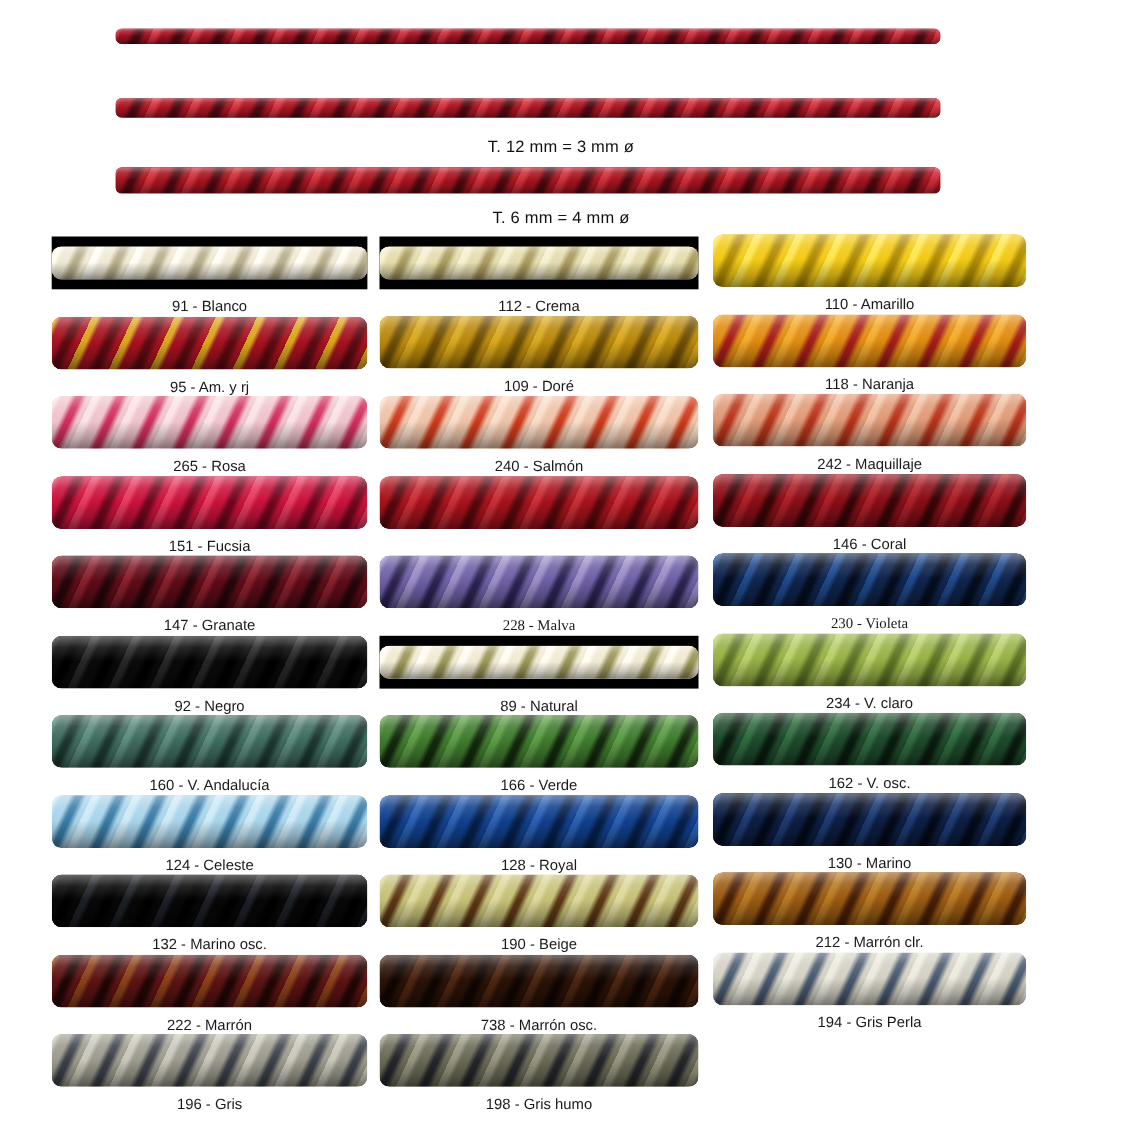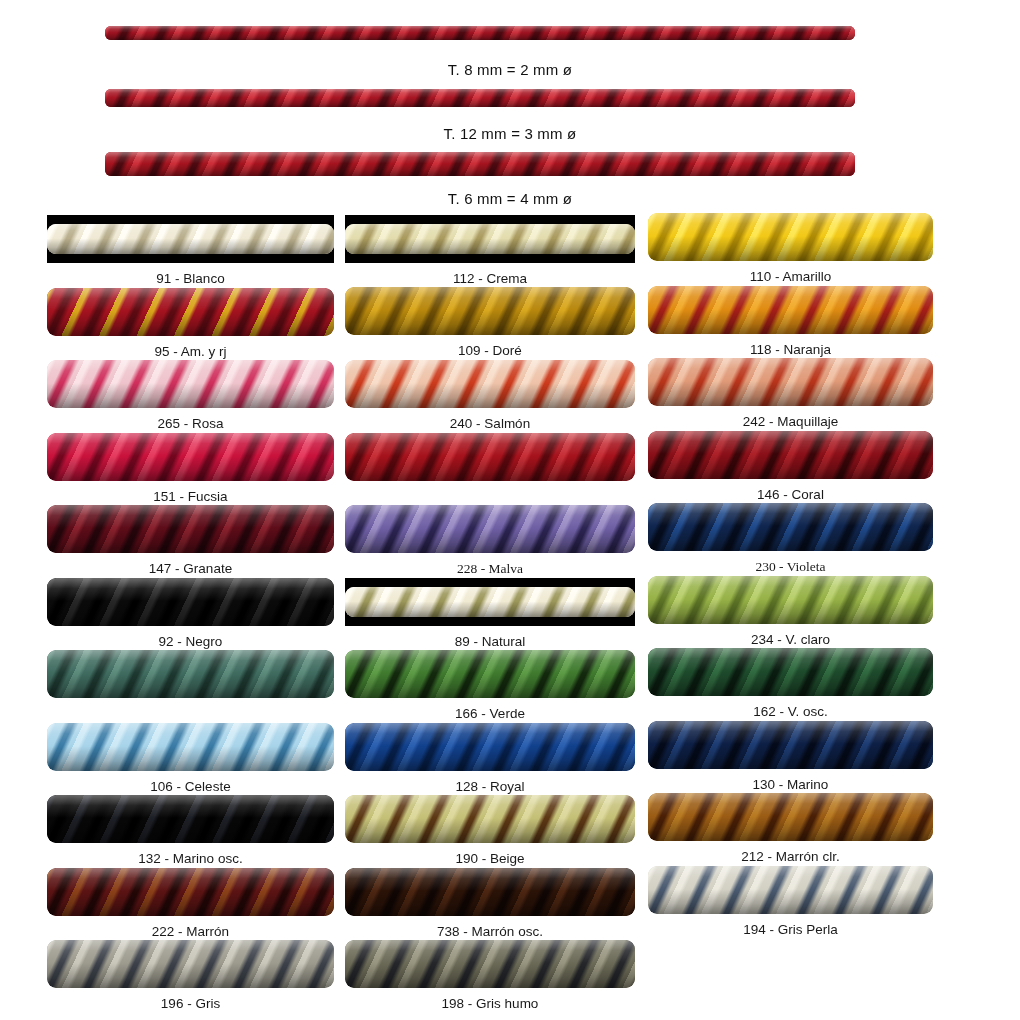--- a/index.html
+++ b/index.html
@@ -66,21 +66,20 @@
 </style>
 </head>
 <body>
 
 <div id="header-section">
     <div class="hdr-rope-wrap" style="top: 26px; height: 14px;">
       <div class="rope-outer" style="width: 100%; height: 14px;">
         <div class="rope" style="--base: #9d1220; --hi: #c9303b; --lo: #4d0810;"></div>
       </div>
     </div>
-    <div class="hdr-caption" style="top: 61px;">T. 8 mm = 2 mm ø</div>
     <div class="hdr-rope-wrap" style="top: 89px; height: 18px;">
       <div class="rope-outer" style="width: 100%; height: 18px;">
         <div class="rope" style="--base: #a81523; --hi: #d1343f; --lo: #520a12;"></div>
       </div>
     </div>
     <div class="hdr-caption" style="top: 125px;">T. 12 mm = 3 mm ø</div>
     <div class="hdr-rope-wrap" style="top: 152px; height: 24px;">
       <div class="rope-outer" style="width: 100%; height: 24px;">
         <div class="rope" style="--base: #a5141f; --hi: #cd2f39; --lo: #4f0910;"></div>
       </div>
@@ -151,30 +150,31 @@
         <div class="swatch-label">92 - Negro</div>
       </div>
       <div class="swatch-item" style="position: absolute; left: 0px; width: 100%; top: 435px;">
         <div class="swatch-img">
           <div class="rope-outer" style="width: 100%; height: 48px; border-radius: 9px;">
             <div style="position: absolute; left: 0px; width: 100%; top: 0px; height: 48px; border-radius: 9px; overflow: hidden;">
               <div class="rope" style="--base: #3f6b5f; --hi: #5b8a7b; --lo: #1d3830;"></div>
             </div>
           </div>
         </div>
+        <div class="swatch-label">160 - V. Andalucía</div>
       </div>
       <div class="swatch-item" style="position: absolute; left: 0px; width: 100%; top: 507.5px;">
         <div class="swatch-img">
           <div class="rope-outer" style="width: 100%; height: 48px; border-radius: 9px;">
             <div style="position: absolute; left: 0px; width: 100%; top: 0px; height: 48px; border-radius: 9px; overflow: hidden;">
               <div class="rope" style="--base: #a8d4ea; --hi: #cde9f6; --lo: #3a7ba6;"></div>
             </div>
           </div>
         </div>
-        <div class="swatch-label">106 - Celeste</div>
+        <div class="swatch-label">124 - Celeste</div>
       </div>
       <div class="swatch-item" style="position: absolute; left: 0px; width: 100%; top: 580px;">
         <div class="swatch-img">
           <div class="rope-outer" style="width: 100%; height: 48px; border-radius: 9px;">
             <div style="position: absolute; left: 0px; width: 100%; top: 0px; height: 48px; border-radius: 9px; overflow: hidden;">
               <div class="rope" style="--base: #070708; --hi: #1d1f26; --lo: #000000;"></div>
             </div>
           </div>
         </div>
         <div class="swatch-label">132 - Marino osc.</div>

